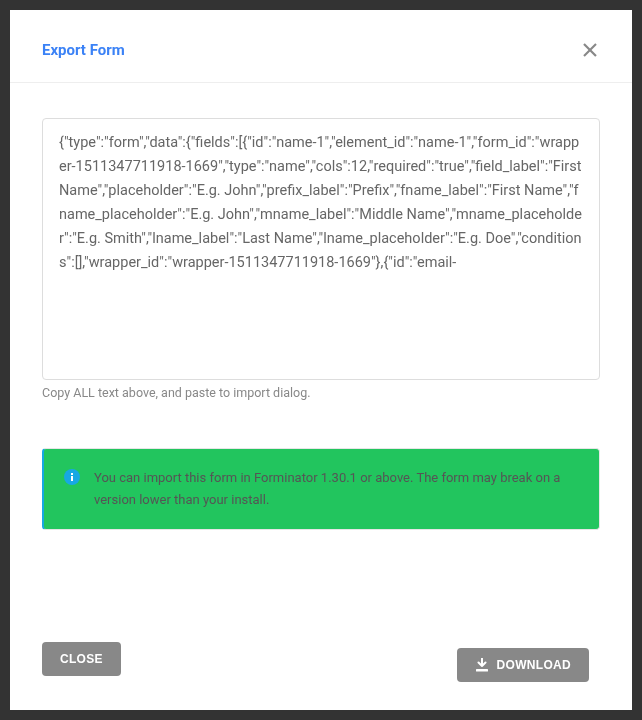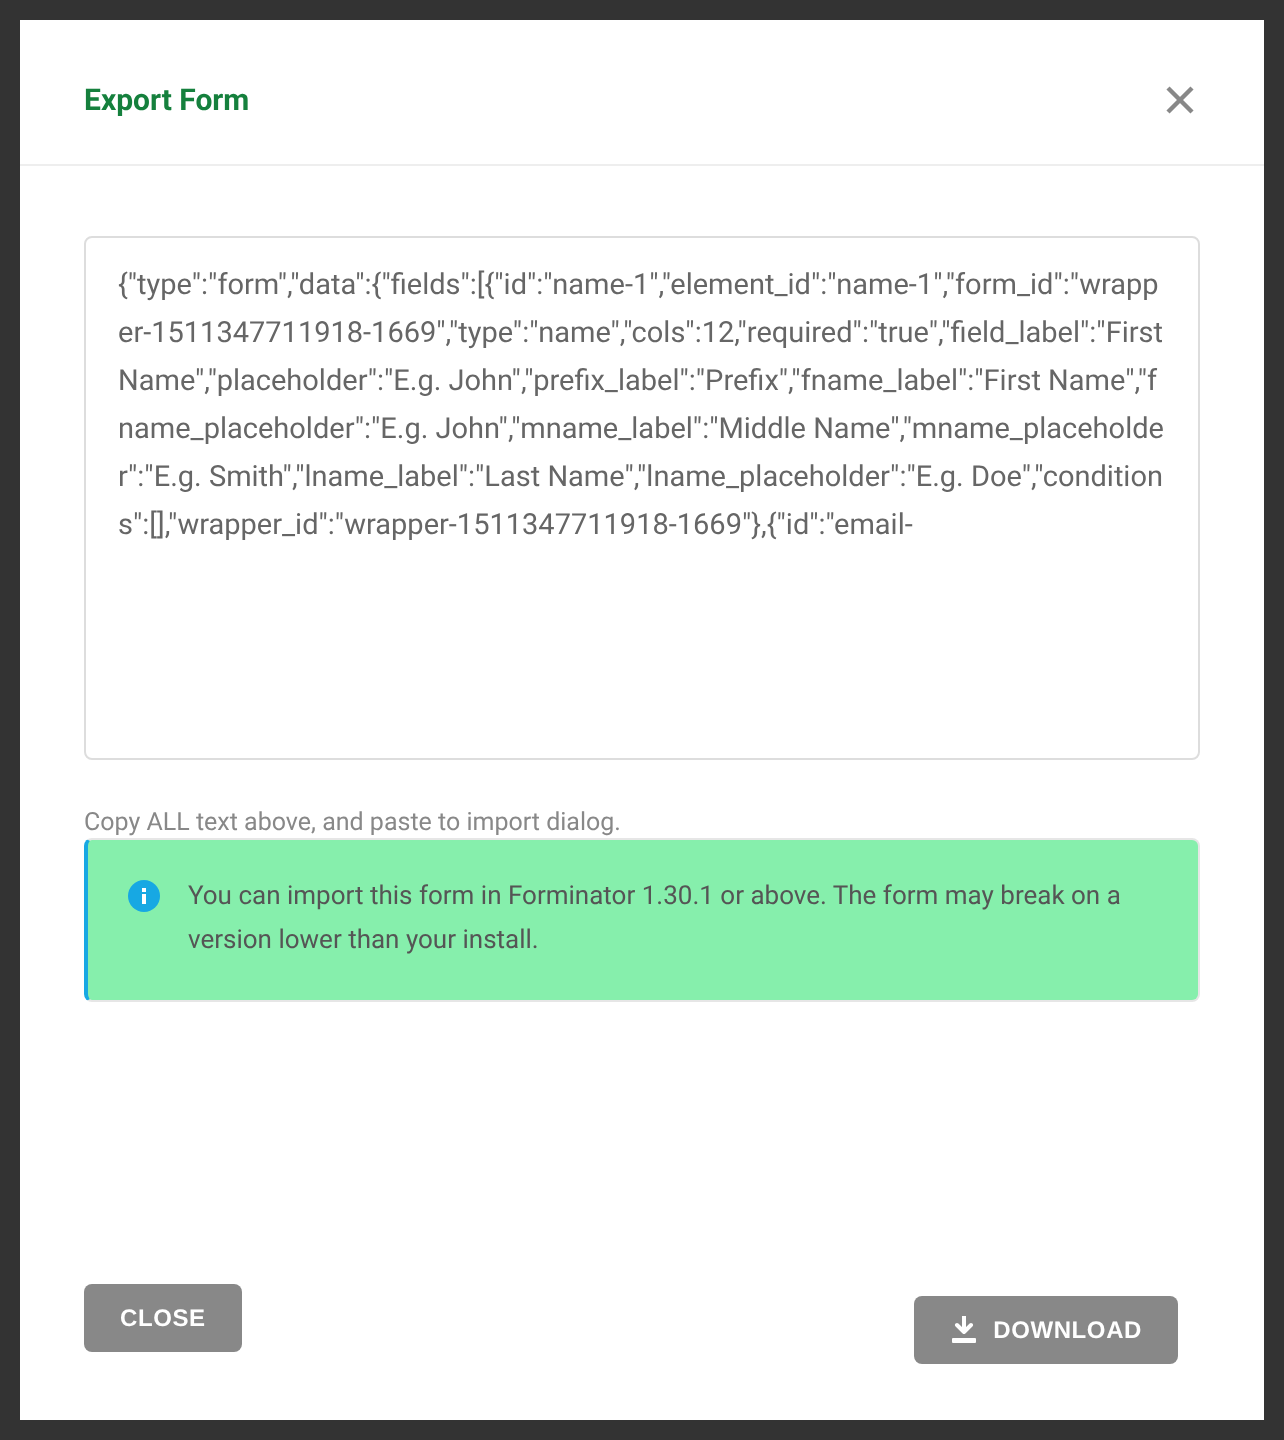--- a/index.html
+++ b/index.html
@@ -24,21 +24,21 @@
     .modal-header {
       display: flex;
       justify-content: space-between;
       align-items: center;
       padding: 30px 32px 22px 32px;
       border-bottom: 1px solid #eee;
     }
     .modal-title {
       font-size: 15px;
       font-weight: 700;
-      color: #15803d;
+      color: #3b82f6;
     }
     .close-icon {
       width: 20px;
       height: 20px;
       display: flex;
       align-items: center;
       justify-content: center;
       cursor: pointer;
       color: #888;
     }
@@ -75,28 +75,29 @@
     .export-textarea::-webkit-scrollbar-track {
       background: #f1f1f1;
     }
     .export-textarea::-webkit-scrollbar-thumb {
       background: #c1c1c1;
       border: 1px solid #f1f1f1;
     }
     .helper-text {
       font-size: 12.5px;
       color: #888;
-      margin-top: 20px;
+      margin-top: 1px;
     }
     .notice {
+      margin-top: 48px;
       border: 1px solid #e6e6e6;
       border-left: 2px solid #17a8e3;
       border-radius: 4px;
       padding: 18px 20px;
-      background: #86efac;
+      background: #22c55e;
       display: flex;
       align-items: flex-start;
       gap: 14px;
     }
     .info-icon {
       width: 16px;
       height: 16px;
       flex-shrink: 0;
       margin-top: 2px;
       color: #17a8e3;

